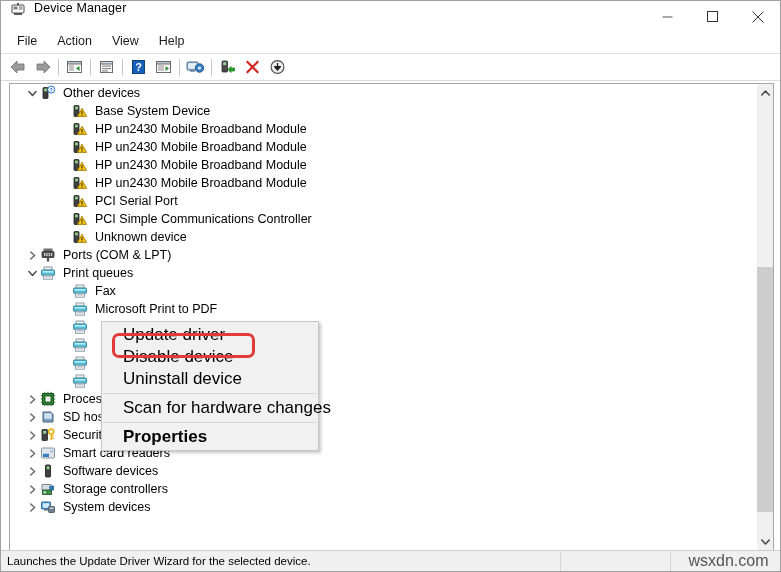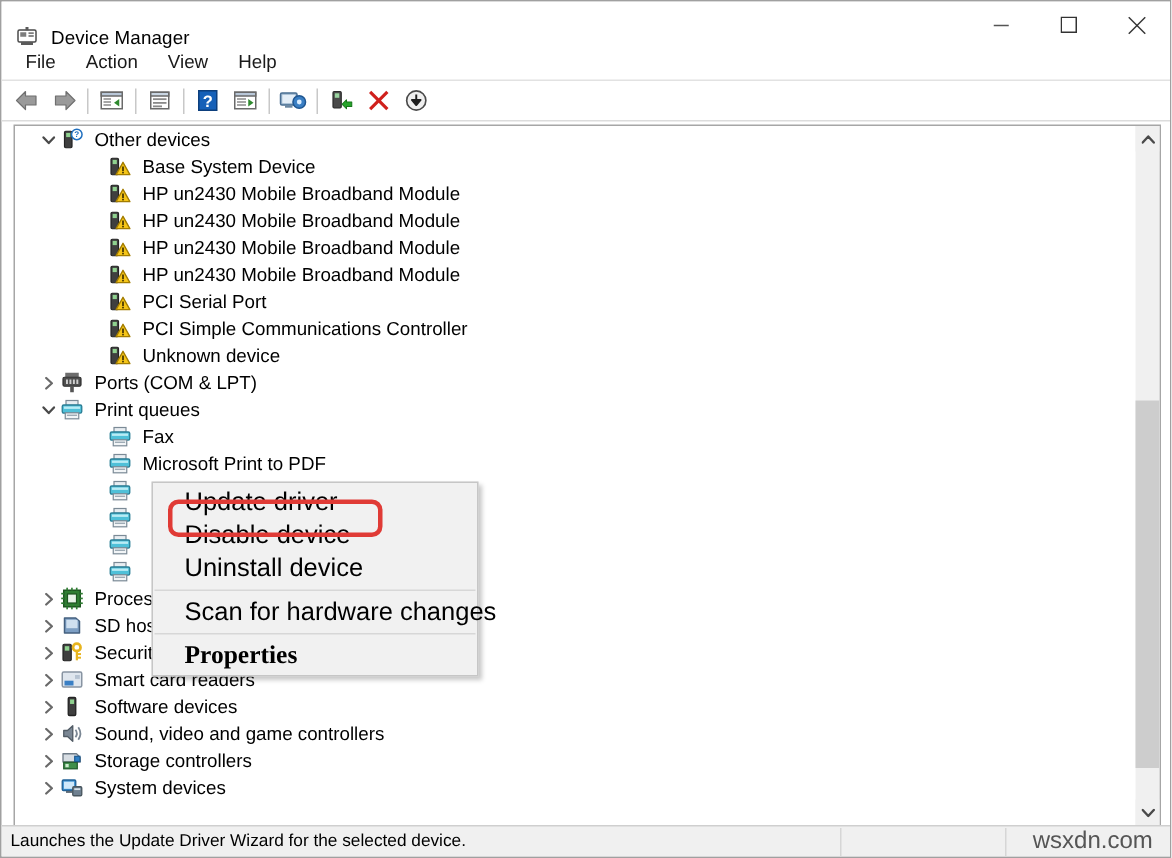--- a/index.html
+++ b/index.html
@@ -15,21 +15,21 @@
     width: 781px; height: 572px;
     background: #ffffff;
     border: 1px solid #a0a0a0;
     overflow: hidden;
   }
 
   
   .titlebar {
     position: absolute; left: 0; top: 0; width: 779px; height: 31px;
     background: #ffffff;
-    display: flex; align-items: flex-end;
+    display: flex; align-items: flex-start;
   }
   .title-icon {
     width: 16px; height: 16px; margin-left: 9px; margin-right: 8px;
     position: relative; flex: 0 0 auto;
   }
   .title-text {
     font-size: 12.5px; color: #000000; letter-spacing: .1px;
   }
   .winbtns {
     position: absolute; right: 0; top: 0; height: 31px;
@@ -148,21 +148,21 @@
     box-shadow: 2px 2px 3px rgba(0,0,0,.22);
     padding: 2px 0;
     z-index: 40;
   }
   .ctxitem {
     height: 22px; line-height: 22px;
     padding-left: 21px;
     font-size: 17px; color: #000000;
     white-space: nowrap;
   }
-  .ctxitem.bold { font-weight: bold; font-family: Liberation Serif, serif; }
+  .ctxitem.bold { font-weight: bold; }
   .ctxsep {
     height: 1px; background: #d7d7d7; margin: 3px 1px 3px 1px;
   }
   .redbox {
     position: absolute;
     left: 11px; top: 12px;
     width: 143px; height: 25px;
     border: 3px solid #e03b36;
     border-radius: 7px;
     z-index: 45;
@@ -591,33 +591,20 @@
             </svg></span>
           <span class="tlabel">Software devices</span>
         </div>
         <div class="trow ind0">
           <span class="chev">
             <svg width="7" height="9" viewBox="0 0 7 9">
               <path d="M1.8 1 L5.6 4.5 L1.8 8" fill="none" stroke="#6a6a6a" stroke-width="1.5" stroke-linecap="round" stroke-linejoin="round"></path>
             </svg>
           </span>
           <span class="ticon"><svg width="16" height="16" viewBox="0 0 16 16">
-              <path d="M2.5 6 L5 6 L8.5 2.8 L8.5 13.2 L5 10 L2.5 10 Z" fill="#7b8794" stroke="#525c66" stroke-width="0.9" stroke-linejoin="round"></path>
-              <path d="M10.3 5.5 Q12.2 8 10.3 10.5" fill="none" stroke="#7b8794" stroke-width="1.2"></path>
-              <path d="M12.2 3.8 Q15 8 12.2 12.2" fill="none" stroke="#7b8794" stroke-width="1.2"></path>
-            </svg></span>
-          <span class="tlabel">Sound, video and game controllers</span>
-        </div>
-        <div class="trow ind0">
-          <span class="chev">
-            <svg width="7" height="9" viewBox="0 0 7 9">
-              <path d="M1.8 1 L5.6 4.5 L1.8 8" fill="none" stroke="#6a6a6a" stroke-width="1.5" stroke-linecap="round" stroke-linejoin="round"></path>
-            </svg>
-          </span>
-          <span class="ticon"><svg width="16" height="16" viewBox="0 0 16 16">
               <path d="M2 3.5 L11 3.5 L13.5 6 L13.5 9 L2 9 Z" fill="#d7dde3" stroke="#6f7c88" stroke-width="0.9" stroke-linejoin="round"></path>
               <rect x="2.5" y="9.2" width="9" height="4.3" fill="#3f8f4a" stroke="#256030" stroke-width="0.9"></rect>
               <rect x="3.6" y="10.3" width="2.2" height="2.2" fill="#cdeccf"></rect>
               <rect x="9.8" y="5.2" width="3.5" height="3.5" fill="#2f7fc4" stroke="#1d5a90" stroke-width="0.8"></rect>
             </svg></span>
           <span class="tlabel">Storage controllers</span>
         </div>
         <div class="trow ind0">
           <span class="chev">
             <svg width="7" height="9" viewBox="0 0 7 9">

